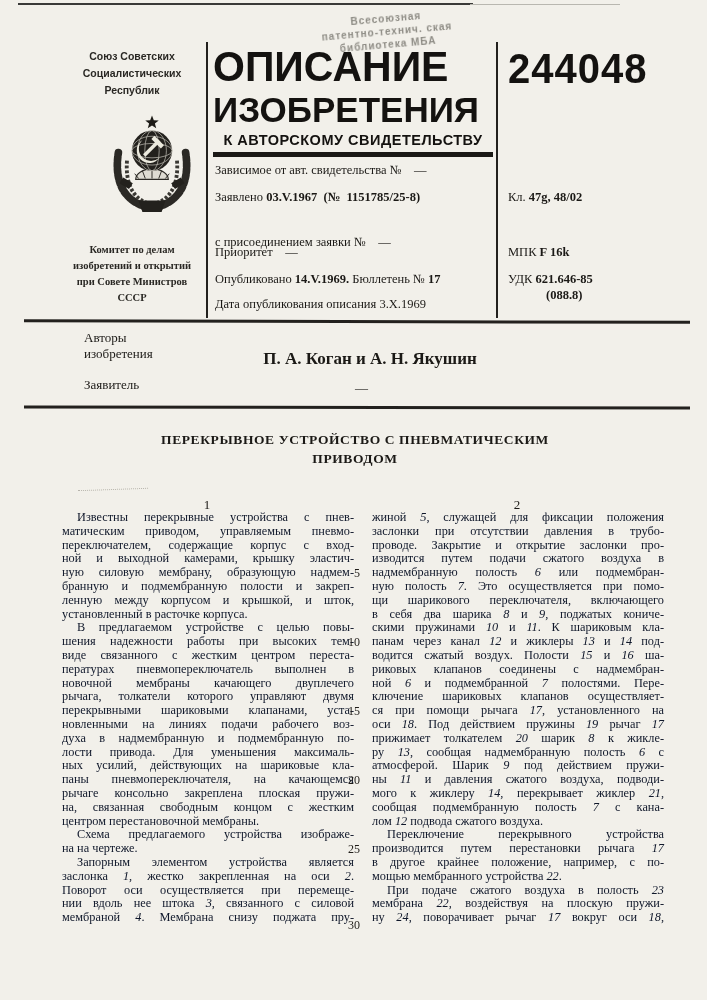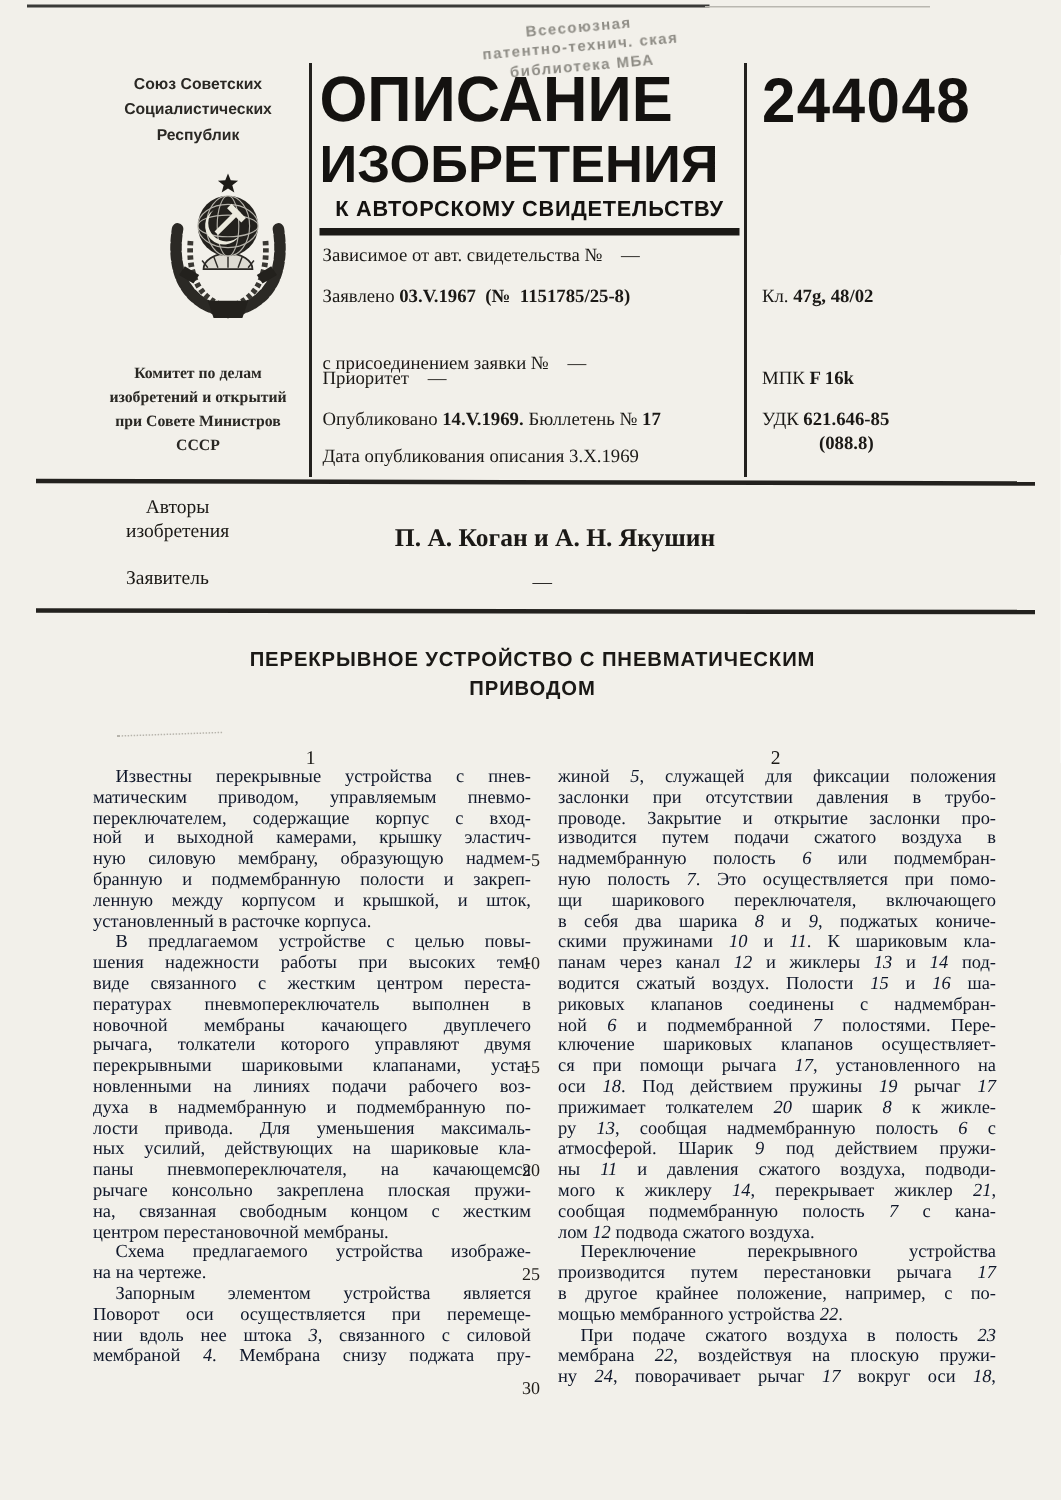--- a/index.html
+++ b/index.html
@@ -46,28 +46,28 @@
     font-family:"Liberation Sans", sans-serif; font-weight:bold;
     font-size:40px; letter-spacing:1px; color:#141210; transform:scaleY(1.05);}
   .field{left:215px; width:278px; font-size:12.5px; white-space:nowrap;}
   .field b, .code b{font-weight:bold;}
   .f0{top:163px;} .f1{top:190px;} .f2{top:218px;margin-top:17px;} .f3{top:245px;} .f4{top:272px;} .f5{top:297px;}
   .code{left:508px; font-size:12.5px; white-space:nowrap;}
   .c0{top:190px;} .c1{top:245px;} .c2{top:272px;} .c3{top:288px; left:546px;}
   
   .hrule{left:24px; width:666px; height:2.5px; background:#23211e;}
   .hr1{top:320px; transform:rotate(.15deg);} .hr2{top:406px; transform:rotate(.1deg);}
-  .authors-label{left:84px; top:330px; font-size:13px; line-height:15.5px;text-align:center;}
+  .authors-label{left:84px; top:330px; font-size:13px; line-height:15.5px;}
   .authors-names{left:180px; top:349px; width:380px; text-align:center;
     font-weight:bold; font-size:17px;}
   .applicant-label{left:84px; top:377px; font-size:13px;}
   .applicant-dash{left:355px; top:380px; font-size:13px;}
   
   .inv-title{left:60px; top:430px; width:590px; text-align:center;
-    font-family:Liberation Sans, sans-serif; font-weight:bold;
+    font-family:Liberation Serif, serif; font-weight:bold;
     font-size:13.5px; line-height:19px; letter-spacing:.6px; color:#1b1916;}
   
   .colnum{top:497px; width:20px; text-align:center; font-size:13px;}
   .cn1{left:197px;} .cn2{left:507px;}
   .textcol{top:511px; width:292px; font-size:12.3px; line-height:13.8px; color:#0f172a;}
   .tc1{left:62px;} .tc2{left:372px;}
   .textcol .line{height:13.8px; text-align:justify; text-align-last:justify; white-space:nowrap; overflow:visible;}
   .textcol .line.pend{text-align-last:left;}
   .textcol .line.ind{text-indent:15px;}
   .textcol em{font-style:italic;}
@@ -201,20 +201,21 @@
       <div class="line">духа в надмембранную и подмембранную по-</div>
       <div class="line">лости привода. Для уменьшения максималь-</div>
       <div class="line">ных усилий, действующих на шариковые кла-</div>
       <div class="line">паны пневмопереключателя, на качающемся</div>
       <div class="line">рычаге консольно закреплена плоская пружи-</div>
       <div class="line">на, связанная свободным концом с жестким</div>
       <div class="line pend">центром перестановочной мембраны.</div>
       <div class="line ind">Схема предлагаемого устройства изображе-</div>
       <div class="line pend">на на чертеже.</div>
       <div class="line ind">Запорным элементом устройства является</div>
+      <div class="line">заслонка <em>1</em>, жестко закрепленная на оси <em>2</em>.</div>
       <div class="line">Поворот оси осуществляется при перемеще-</div>
       <div class="line">нии вдоль нее штока <em>3</em>, связанного с силовой</div>
       <div class="line">мембраной <em>4</em>. Мембрана снизу поджата пру-</div>
     </div>
 
   <div class="abs textcol tc2">
       <div class="line">жиной <em>5</em>, служащей для фиксации положения</div>
       <div class="line">заслонки при отсутствии давления в трубо-</div>
       <div class="line">проводе. Закрытие и открытие заслонки про-</div>
       <div class="line">изводится путем подачи сжатого воздуха в</div>

